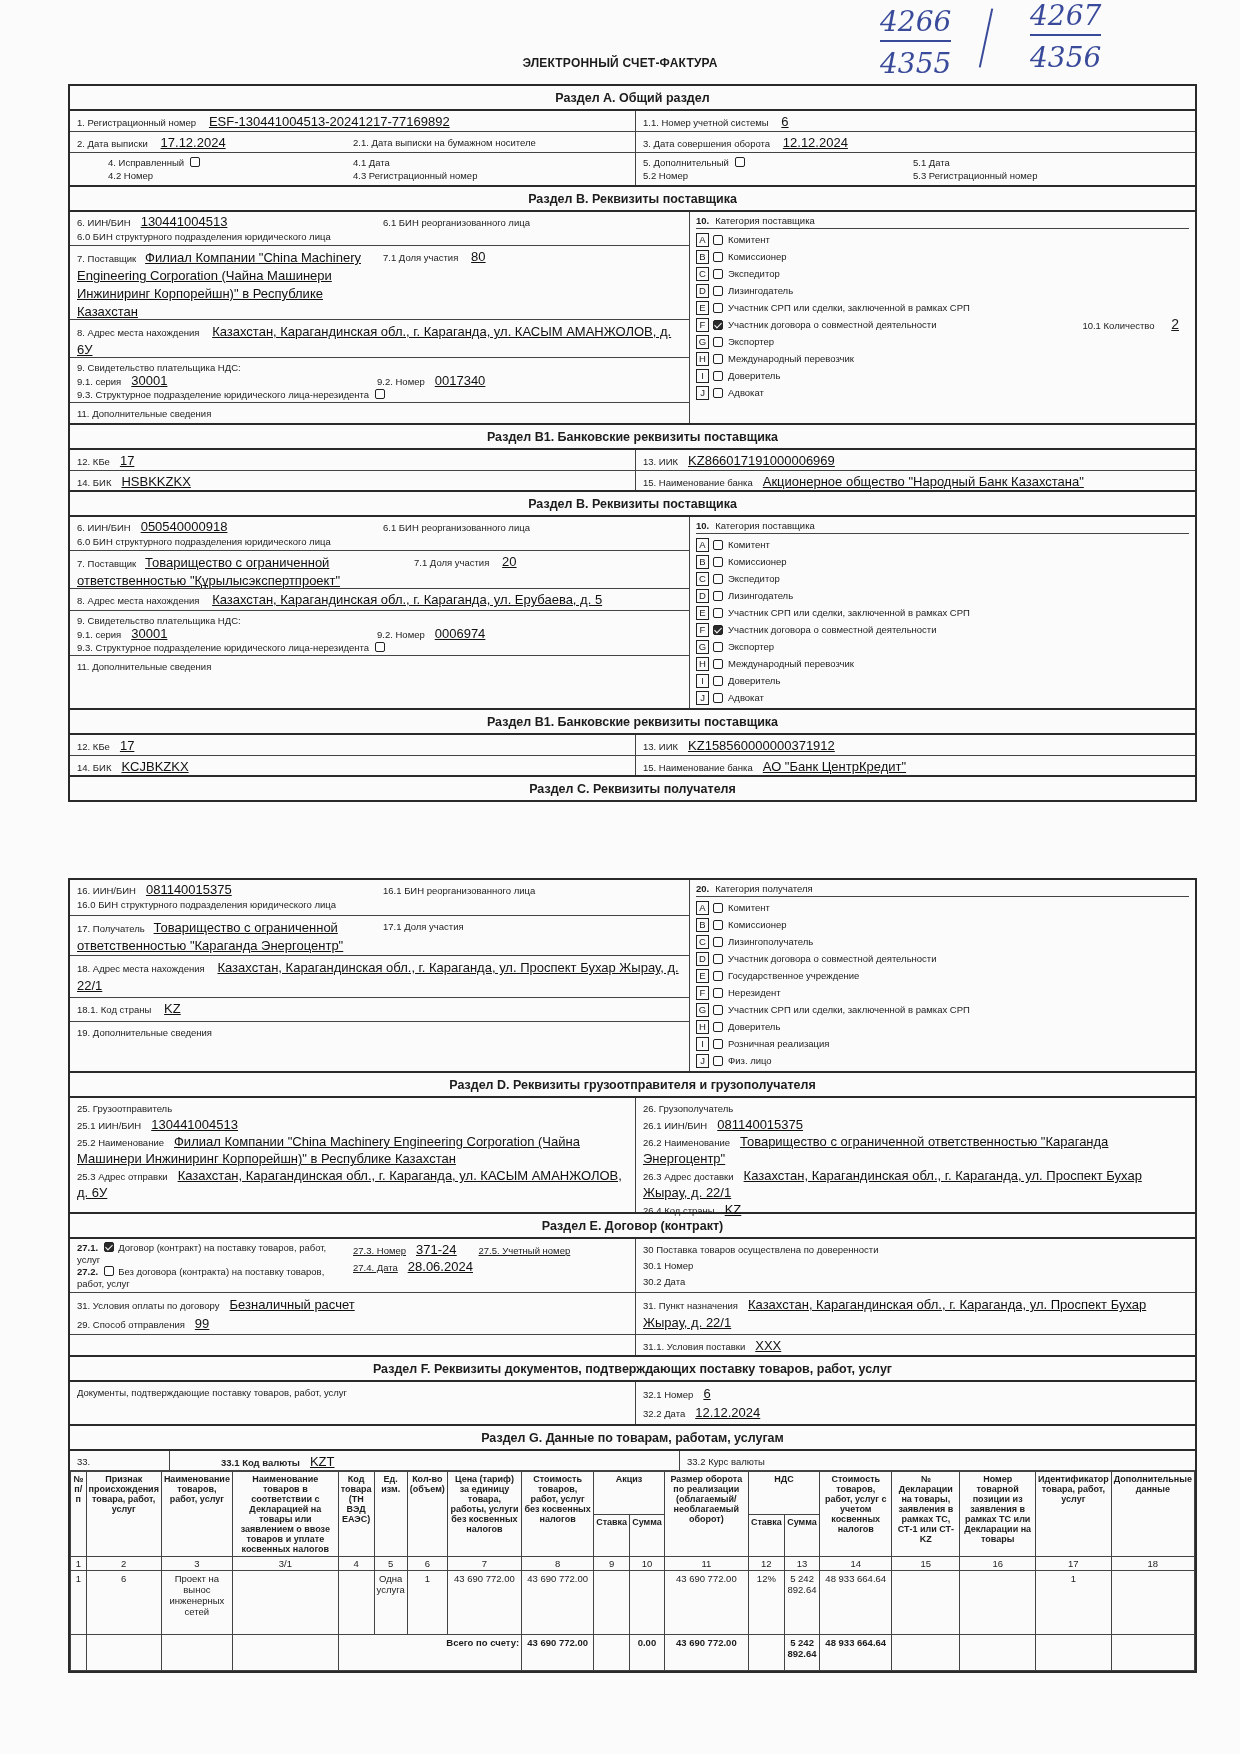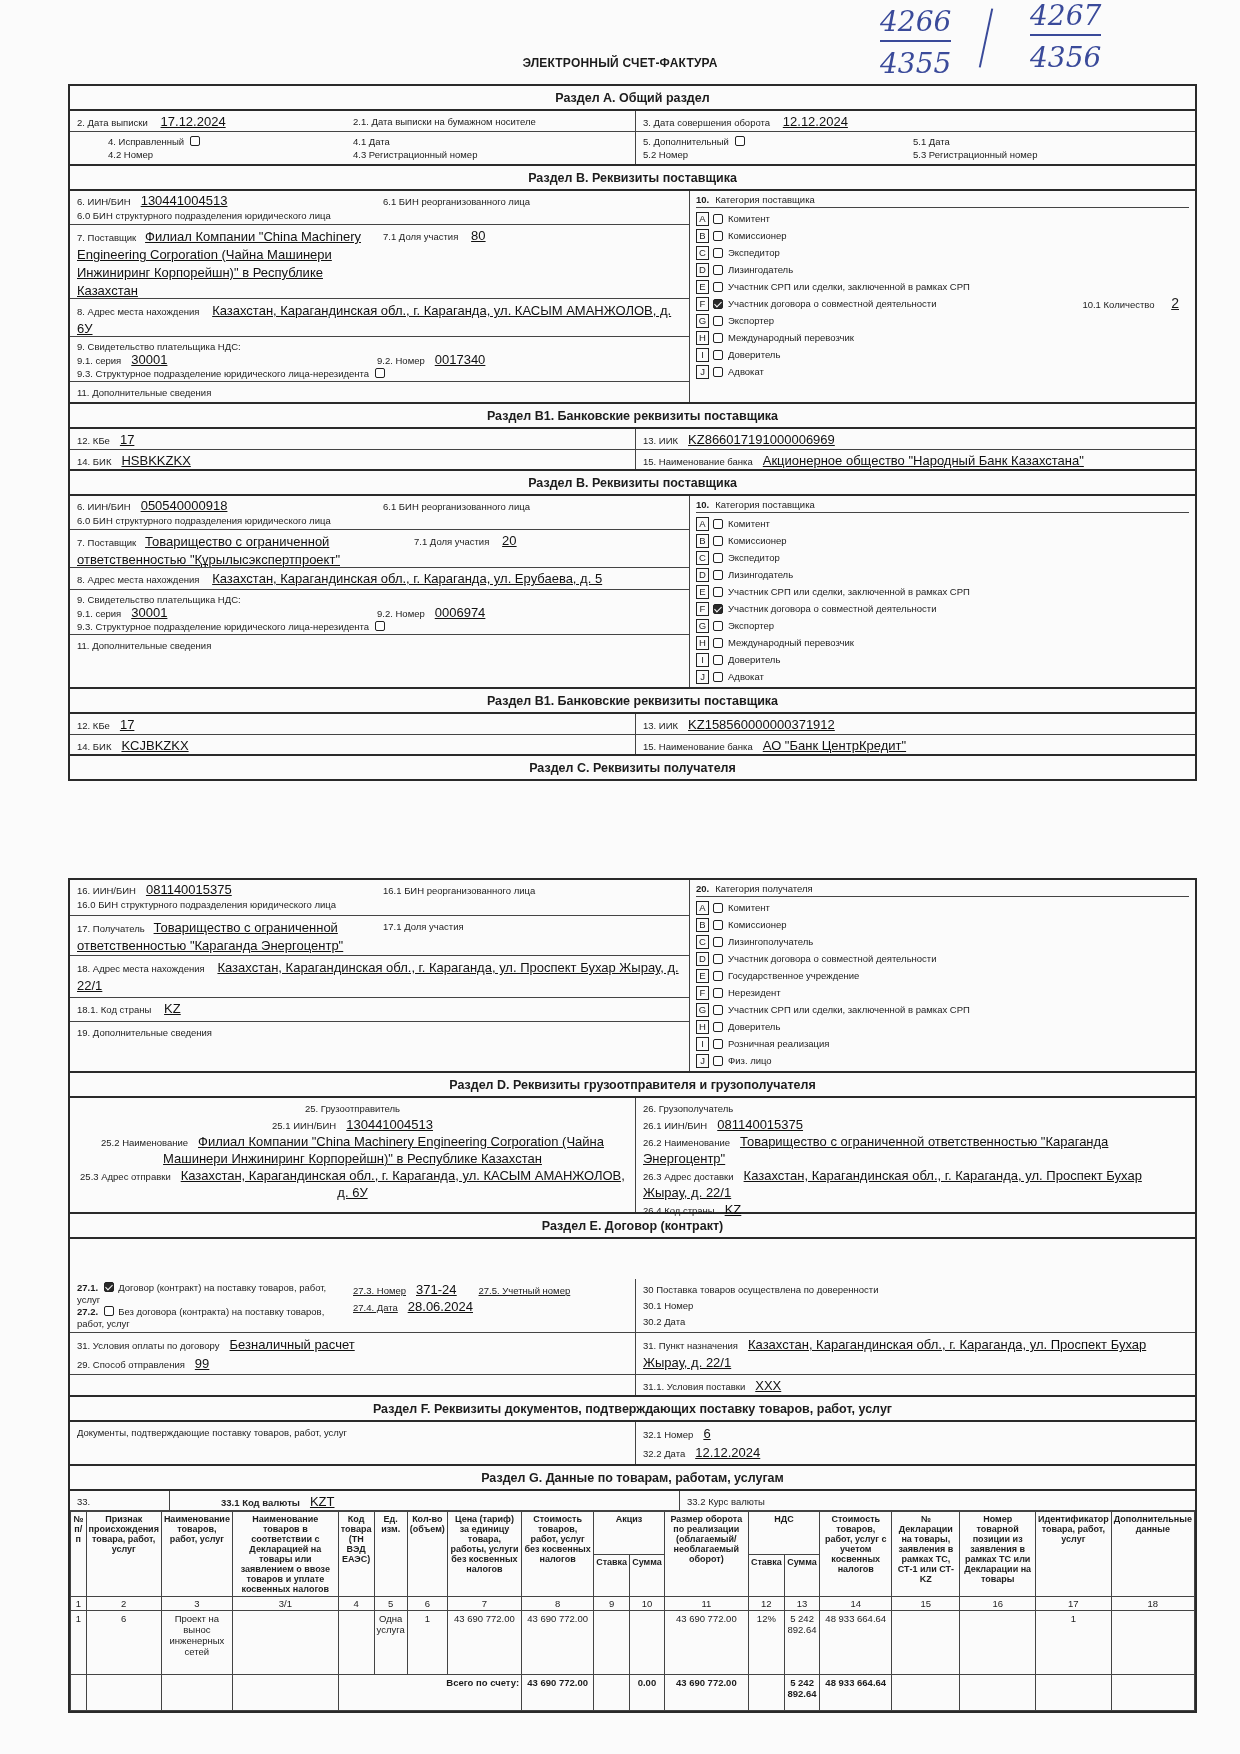--- a/index.html
+++ b/index.html
@@ -68,20 +68,30 @@
     <span class="den">4356</span>
   </div>
 </div>
 
 <div class="doc-title">ЭЛЕКТРОННЫЙ СЧЕТ-ФАКТУРА</div>
 
 <div class="frame" style="top:84px;">
 
   <div class="sec-head">Раздел А. Общий раздел</div>
   <div class="row" style="height:21px;">
+    <div class="cell vline" style="width:566px;">
+      <span class="lbl">1. Регистрационный номер</span>
+      <span class="val">ESF-130441004513-20241217-77169892</span>
+    </div>
+    <div class="cell" style="flex:1;">
+      <span class="lbl">1.1. Номер учетной системы</span>
+      <span class="val">6</span>
+    </div>
+  </div>
+  <div class="row" style="height:21px;">
     <div class="cell" style="width:276px;">
       <span class="lbl">2. Дата выписки</span>
       <span class="val">17.12.2024</span>
     </div>
     <div class="cell vline" style="width:290px;">
       <span class="lbl">2.1. Дата выписки на бумажном носителе</span>
     </div>
     <div class="cell" style="flex:1;">
       <span class="lbl">3. Дата совершения оборота</span>
       <span class="val">12.12.2024</span>
@@ -406,37 +416,37 @@
             <span class="cat-letter">J</span>
             <span class="cb"></span>
             <span>Физ. лицо</span>
           </div>
         </div>
     </div>
   </div>
 
   <div class="sec-head">Раздел D. Реквизиты грузоотправителя и грузополучателя</div>
   <div class="row thick" style="height:116px;">
-    <div class="cell vline" style="width:566px;line-height:16px;text-align:center;">
+    <div class="cell vline" style="width:566px;line-height:16px;">
       <div class="lbl">25. Грузоотправитель</div>
       <div><span class="lbl">25.1 ИИН/БИН</span><span class="val">130441004513</span></div>
       <div><span class="lbl">25.2 Наименование</span><span class="val">Филиал Компании "China Machinery Engineering Corporation (Чайна Машинери Инжиниринг Корпорейшн)" в Республике Казахстан</span></div>
       <div><span class="lbl">25.3 Адрес отправки</span><span class="val">Казахстан, Карагандинская обл., г. Караганда, ул. КАСЫМ АМАНЖОЛОВ, д. 6У</span></div>
     </div>
     <div class="cell" style="flex:1;line-height:16px;">
       <div class="lbl">26. Грузополучатель</div>
       <div><span class="lbl">26.1 ИИН/БИН</span><span class="val">081140015375</span></div>
       <div><span class="lbl">26.2 Наименование</span><span class="val">Товарищество с ограниченной ответственностью "Караганда Энергоцентр"</span></div>
       <div><span class="lbl">26.3 Адрес доставки</span><span class="val">Казахстан, Карагандинская обл., г. Караганда, ул. Проспект Бухар Жырау, д. 22/1</span></div>
       <div><span class="lbl">26.4 Код страны</span><span class="val">KZ</span></div>
     </div>
   </div>
 
   <div class="sec-head">Раздел Е. Договор (контракт)</div>
-  <div class="row" style="height:54px;margin-top:40px;">
+  <div class="row" style="height:54px;">
     <div class="cell" style="width:276px;line-height:12px;font-size:9.5px;">
       <div><span class="num-lbl">27.1.</span><span class="cb checked" style="margin:0 4px 0 0;"></span><span>Договор (контракт) на поставку товаров, работ, услуг</span></div>
       <div><span class="num-lbl">27.2.</span><span class="cb" style="margin:0 4px 0 0;"></span><span>Без договора (контракта) на поставку товаров, работ, услуг</span></div>
     </div>
     <div class="cell vline" style="width:290px;line-height:16px;text-decoration:underline;">
       <div><span class="lbl">27.3. Номер</span><span class="val">371-24</span><span class="lbl" style="margin-left:22px;">27.5. Учетный номер</span></div>
       <div><span class="lbl">27.4. Дата</span><span class="val">28.06.2024</span></div>
     </div>
     <div class="cell" style="flex:1;line-height:16px;">
       <div class="lbl">30 Поставка товаров осуществлена по доверенности</div>

